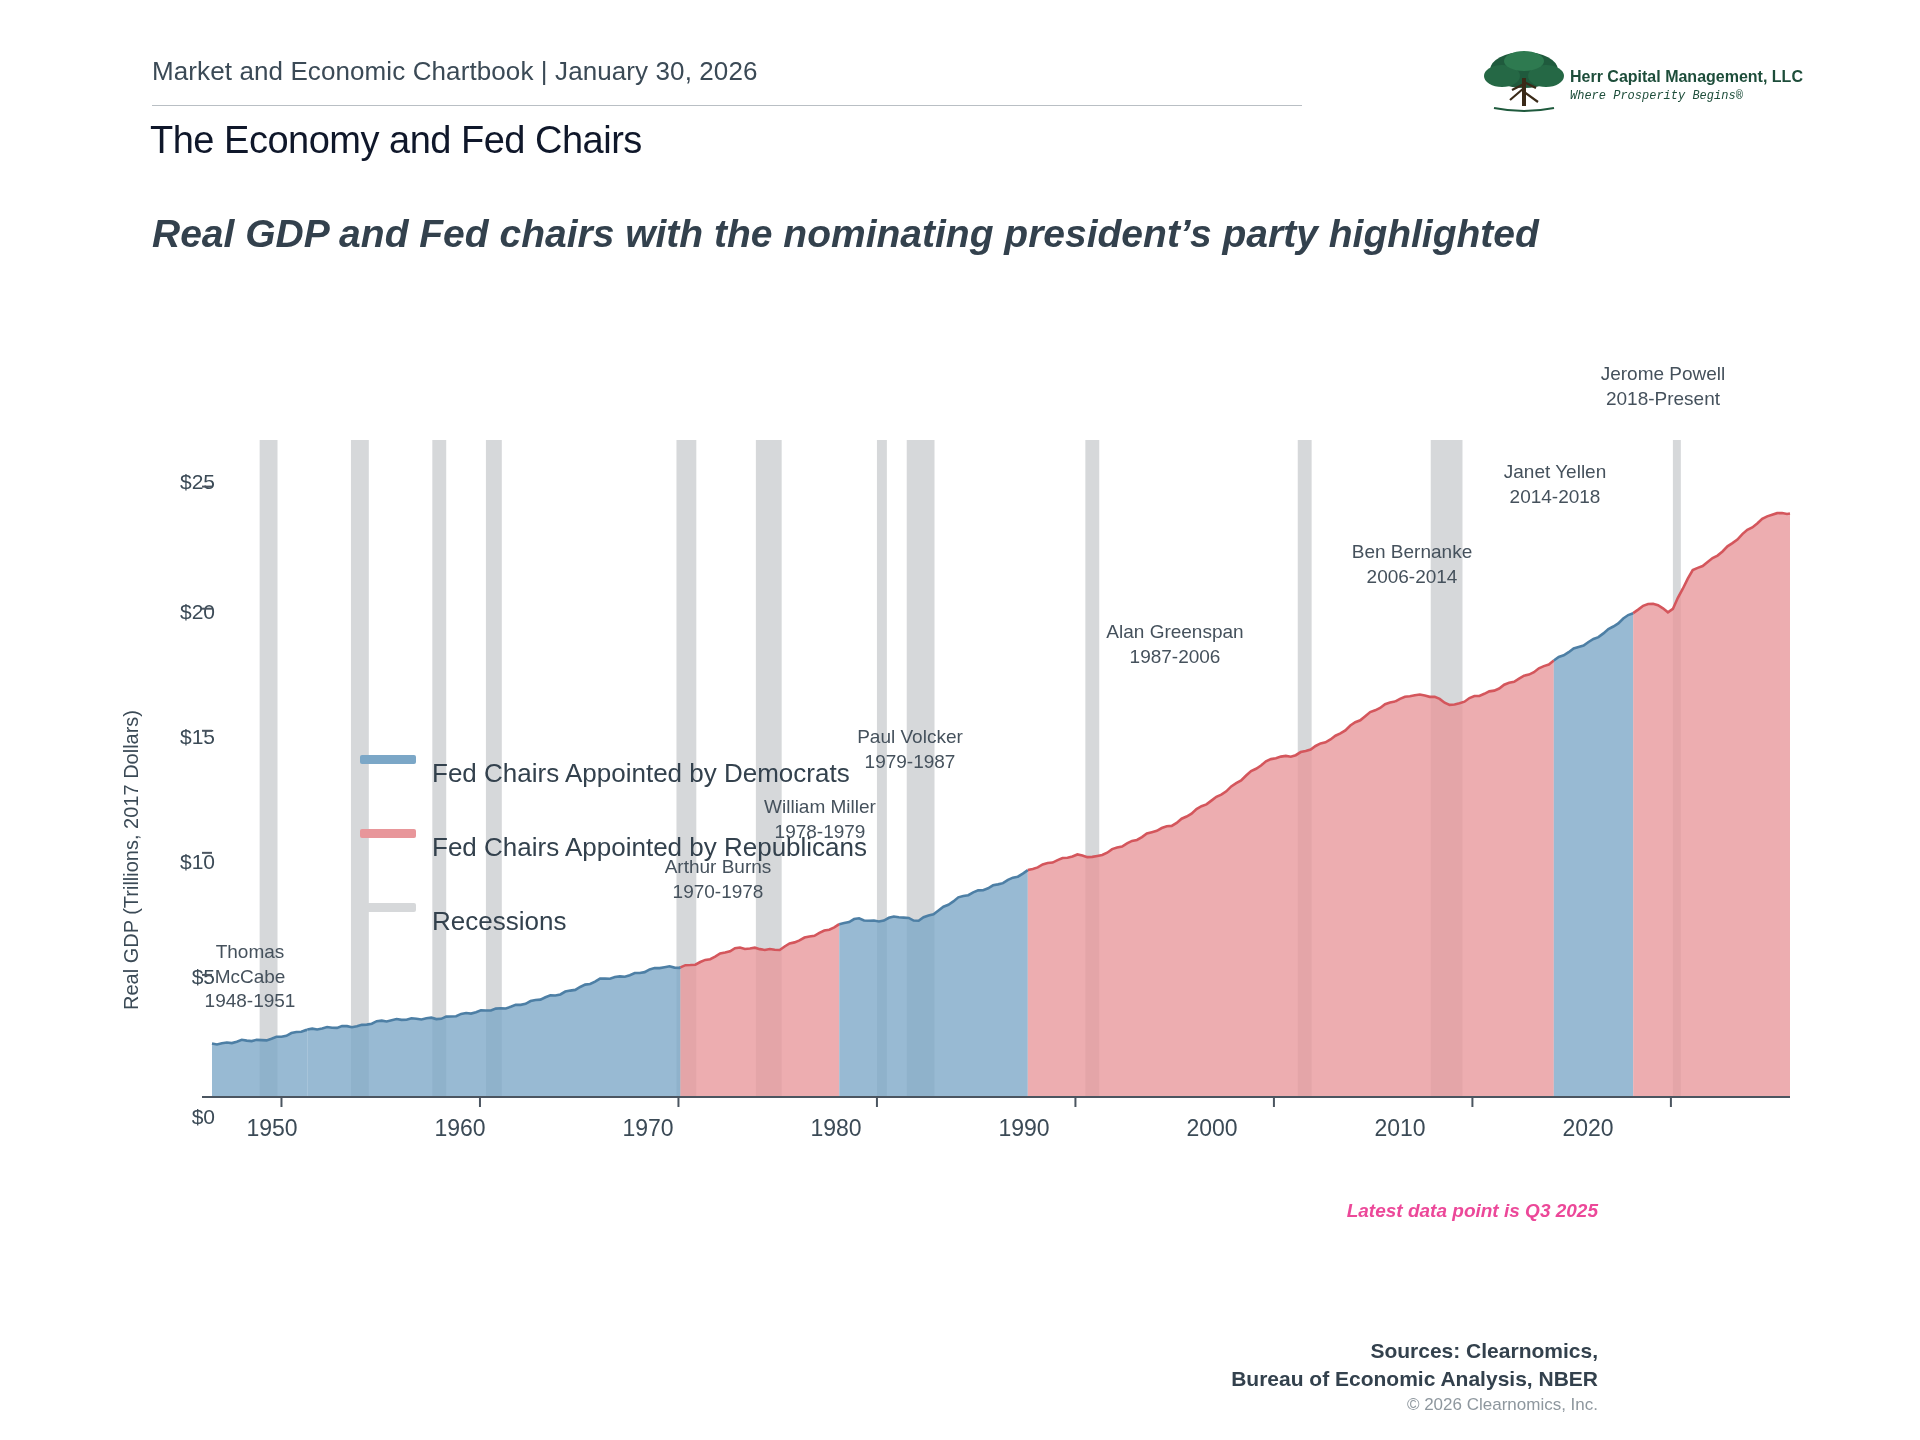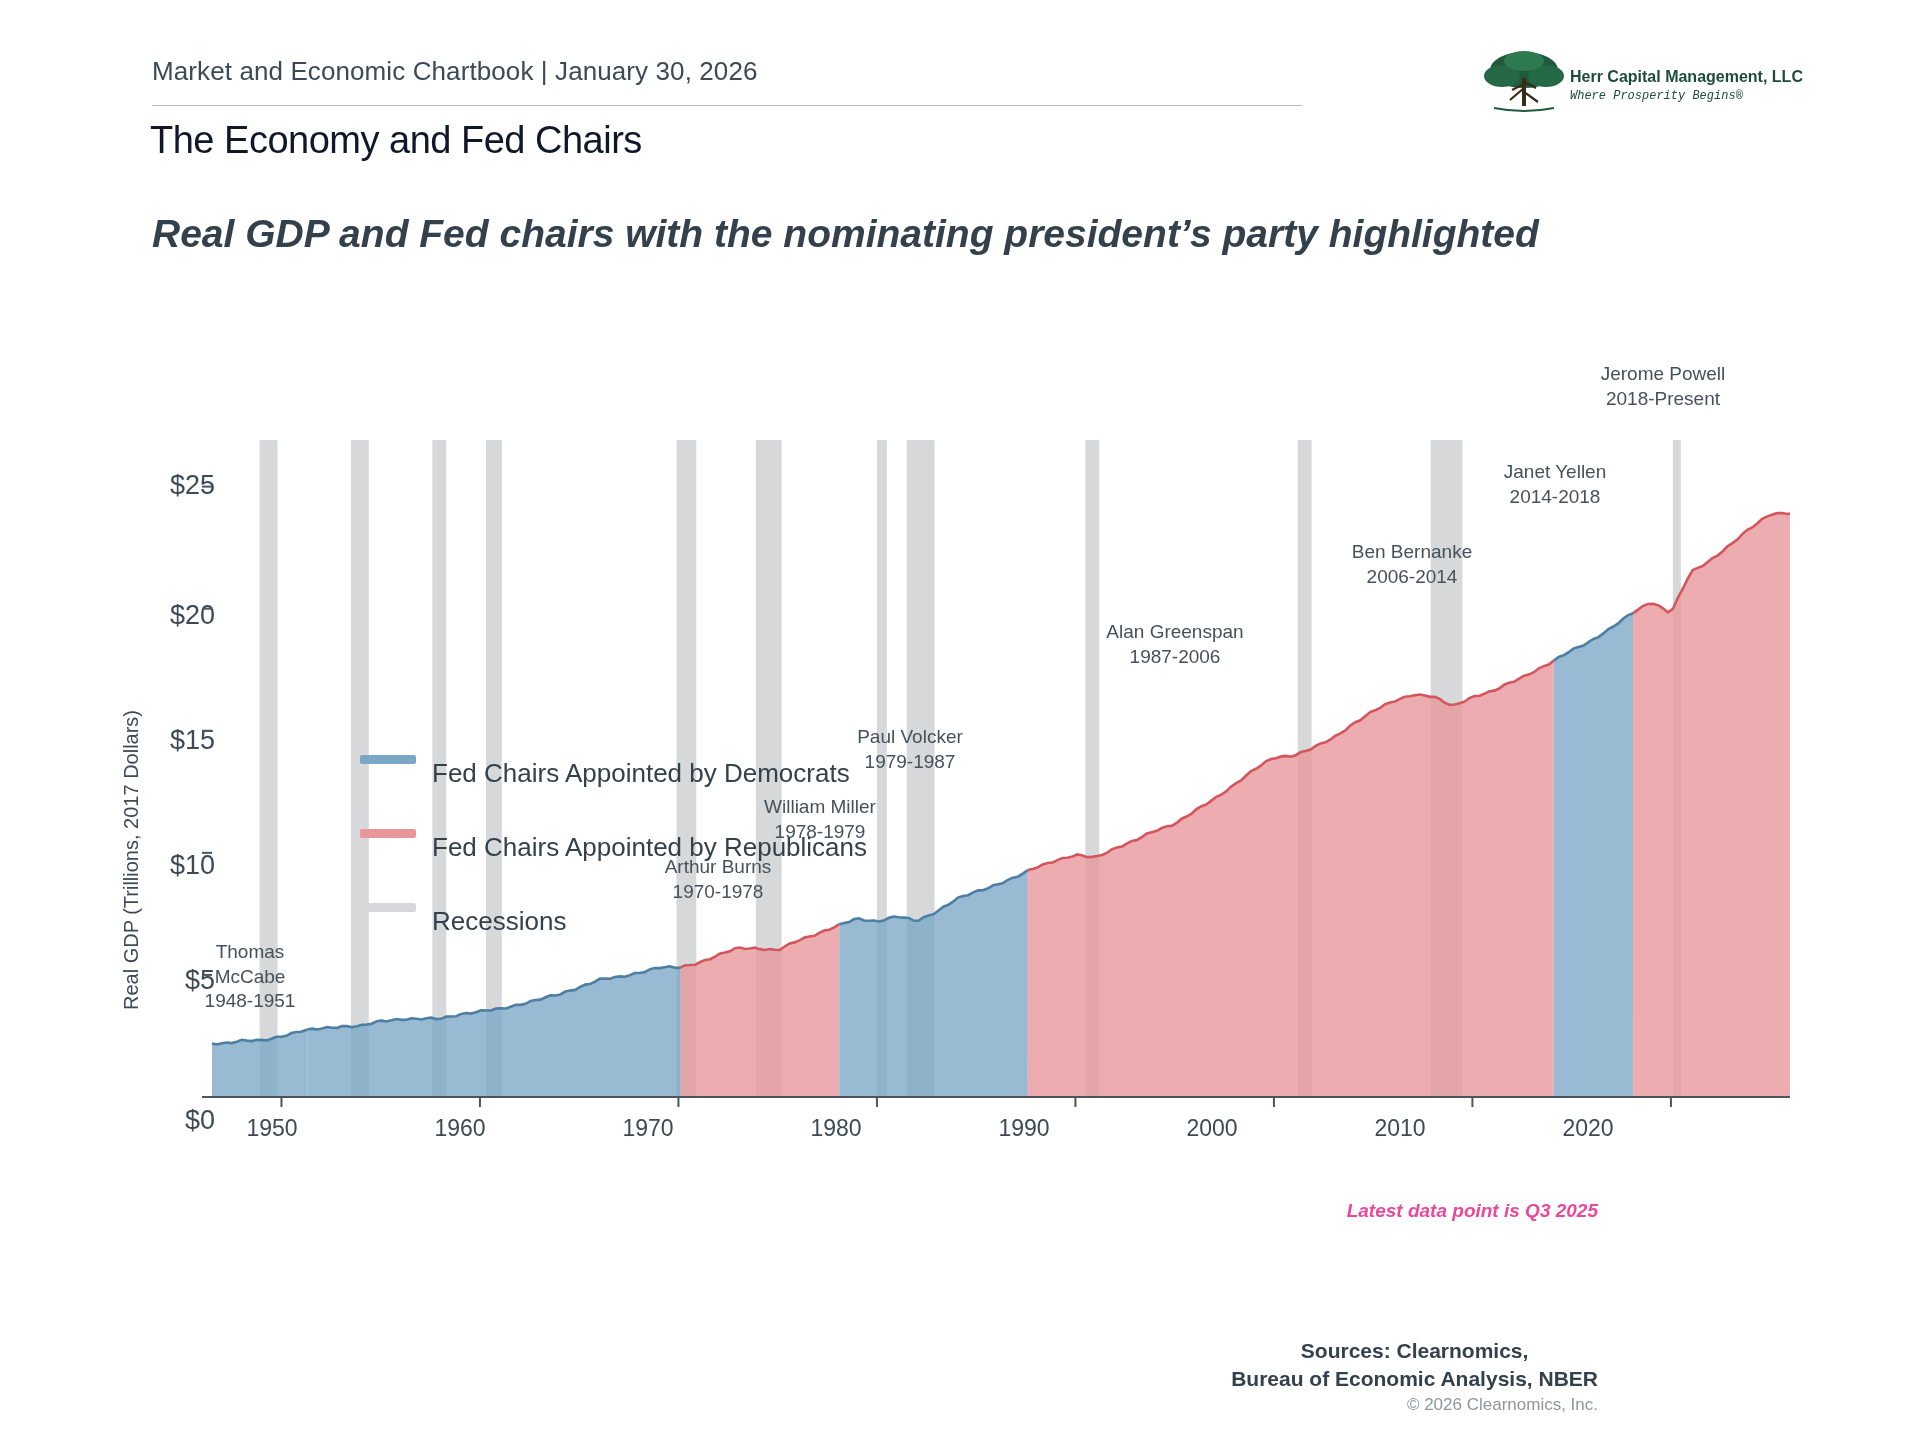--- a/index.html
+++ b/index.html
@@ -111,21 +111,21 @@
     font-size: 20px;
     color: #3b4a56;
     text-align: center;
     white-space: nowrap;
   }
   .ytick {
     position: absolute;
     right: 0;
     width: 70px;
     text-align: right;
-    font-size: 27px;
+    font-size: 21px;
     color: #3b4a56;
   }
   .xtick {
     position: absolute;
     width: 120px;
     text-align: center;
     font-size: 23px;
     color: #3b4a56;
   }
 
@@ -175,21 +175,21 @@
     text-align: right;
     white-space: nowrap;
   }
   .sources {
     position: absolute;
     right: 118px;
     top: 1337px;
     font-size: 21px;
     font-weight: bold;
     color: #33414d;
-    text-align: center;
+    text-align: right;
     line-height: 1.35;
   }
   .copyright {
     position: absolute;
     right: 118px;
     top: 1395px;
     font-size: 17px;
     color: #8e979e;
     text-align: right;
     white-space: nowrap;

